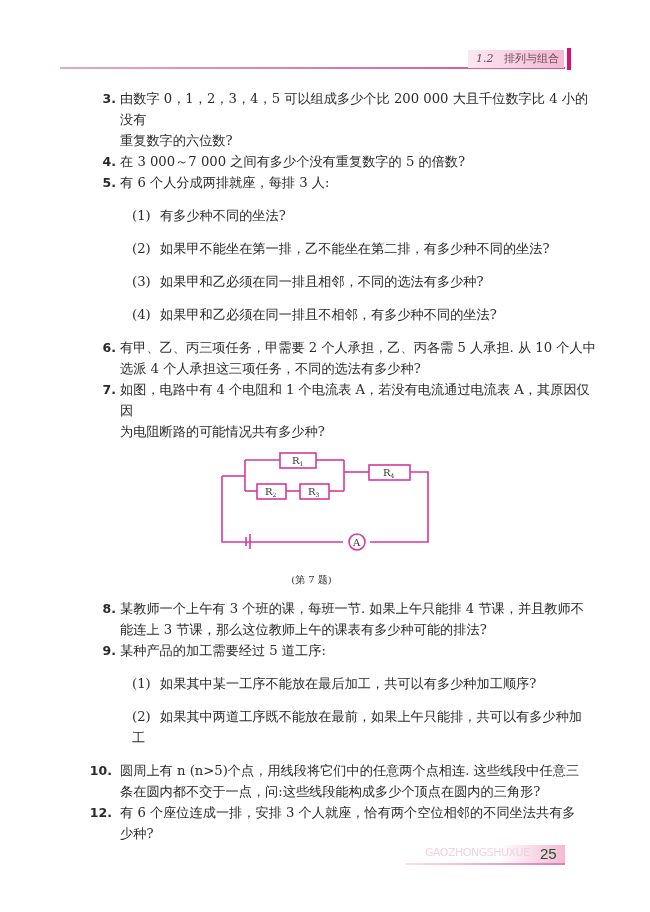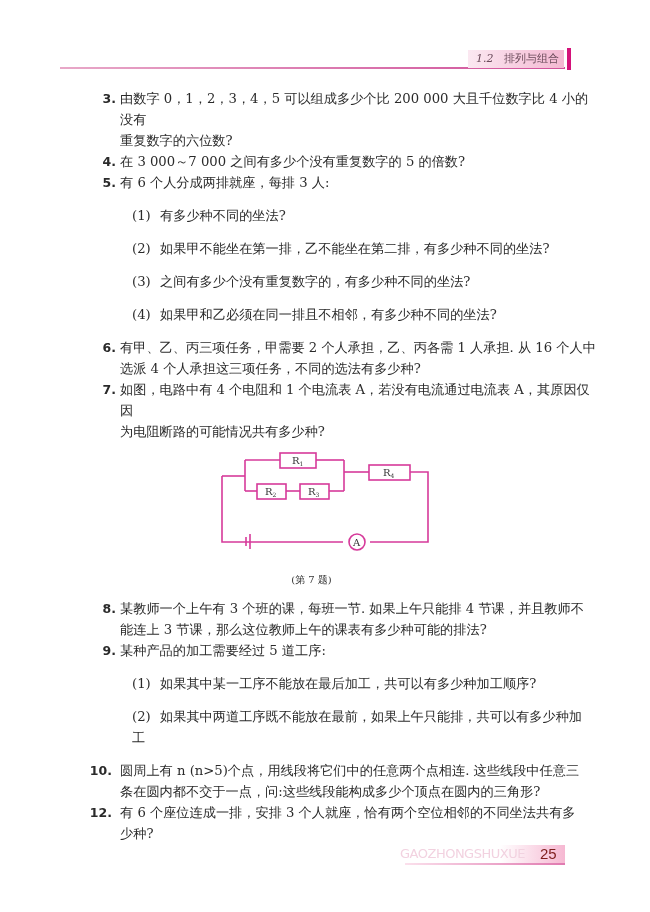--- a/index.html
+++ b/index.html
@@ -30,25 +30,25 @@
   .caption { text-align: center; font-size: 10px; line-height: 16px; margin-left: -98px; width: 623px; padding-left: 0; color: #333; }
   .footer-band {
     position: absolute; left: 420px; top: 845px; width: 145px; height: 18px;
     background: linear-gradient(to right, #ffffff 0%, #ffffff 55%, #f6b8d2 100%);
   }
   .footer-line {
     position: absolute; left: 405px; top: 863px; width: 160px; height: 2px;
     background: linear-gradient(to right, #fbe0ec, #e07ab0);
   }
   .footer-brand {
-    position: absolute; left: 400px; top: 846px; font-family: "DejaVu Sans", "Liberation Sans", sans-serif;
-    font-size: 13px; letter-spacing: -0.5px; color: #f2d2e0;
+    position: absolute; left: 425px; top: 846px; font-family: "DejaVu Sans", "Liberation Sans", sans-serif;
+    font-size: 11px; letter-spacing: -0.5px; color: #f2d2e0;
   }
   .page-num {
-    position: absolute; left: 540px; top: 845px; font-family: "Liberation Sans", sans-serif; font-size: 15px; color: #7f1d1d;
+    position: absolute; left: 540px; top: 845px; font-family: "Liberation Sans", sans-serif; font-size: 15px; color: #14532d;
   }
 </style>
 </head>
 <body>
 
 <div class="header-line"></div>
 <div class="header-tab">
   <span>1.2</span>&nbsp;&nbsp;
   <span style="font-style:normal;">排列与组合</span>
 </div>
@@ -62,26 +62,26 @@
   </div>
 
   <div>
     <p class="q"><span class="num">4.</span><span>在 3 000～7 000 之间有多少个没有重复数字的 5 的倍数?</span></p>
   </div>
 
   <div>
     <p class="q"><span class="num">5.</span><span>有 6 个人分成两排就座，每排 3 人:</span></p>
     <p class="sub"><span class="lbl">(1)</span><span>有多少种不同的坐法?</span></p>
     <p class="sub"><span class="lbl">(2)</span><span>如果甲不能坐在第一排，乙不能坐在第二排，有多少种不同的坐法?</span></p>
-    <p class="sub"><span class="lbl">(3)</span><span>之间有多少个没有重复数字的，有多少种不同的坐法?</span></p>
+    <p class="sub"><span class="lbl">(3)</span><span>如果甲和乙必须在同一排且相邻，不同的选法有多少种?</span></p>
     <p class="sub"><span class="lbl">(4)</span><span>如果甲和乙必须在同一排且不相邻，有多少种不同的坐法?</span></p>
   </div>
 
   <div>
-    <p class="q"><span class="num">6.</span><span>有甲、乙、丙三项任务，甲需要 2 个人承担，乙、丙各需 1 人承担. 从 16 个人中</span></p>
+    <p class="q"><span class="num">6.</span><span>有甲、乙、丙三项任务，甲需要 2 个人承担，乙、丙各需 5 人承担. 从 10 个人中</span></p>
     <p class="q"><span>选派 4 个人承担这三项任务，不同的选法有多少种?</span></p>
   </div>
 
   <div>
     <p class="q"><span class="num">7.</span><span>如图，电路中有 4 个电阻和 1 个电流表 A，若没有电流通过电流表 A，其原因仅因</span></p>
     <p class="q"><span>为电阻断路的可能情况共有多少种?</span></p>
   </div>
 
   <div class="circuit">
     <svg width="650" height="120" viewBox="0 0 650 120">

